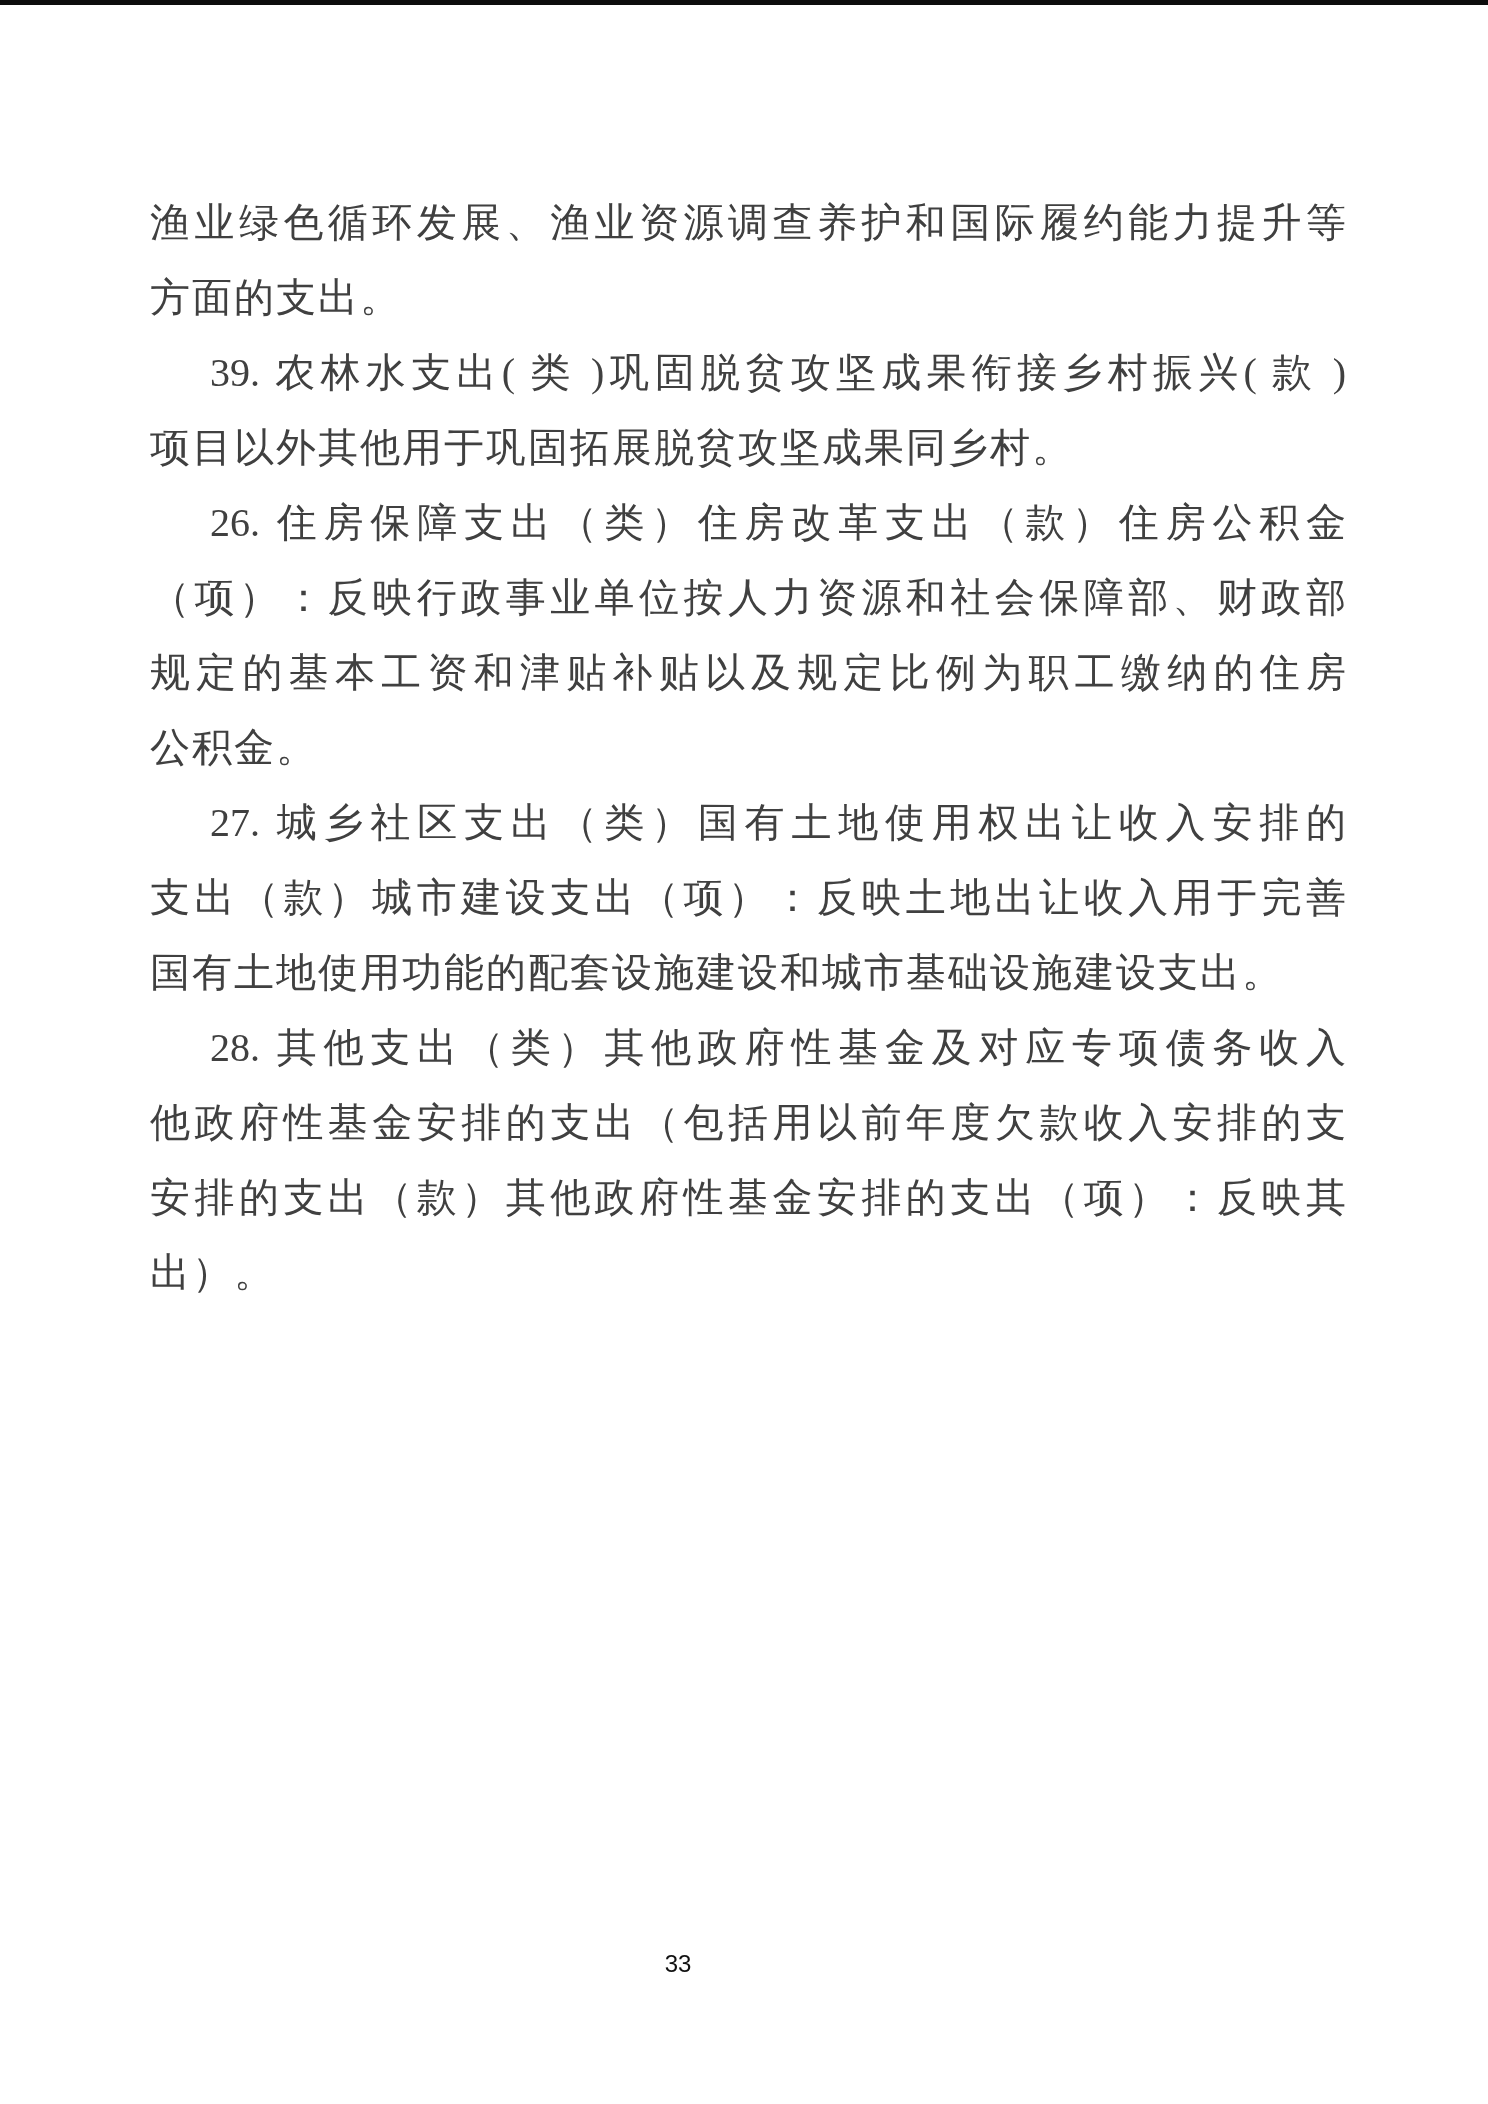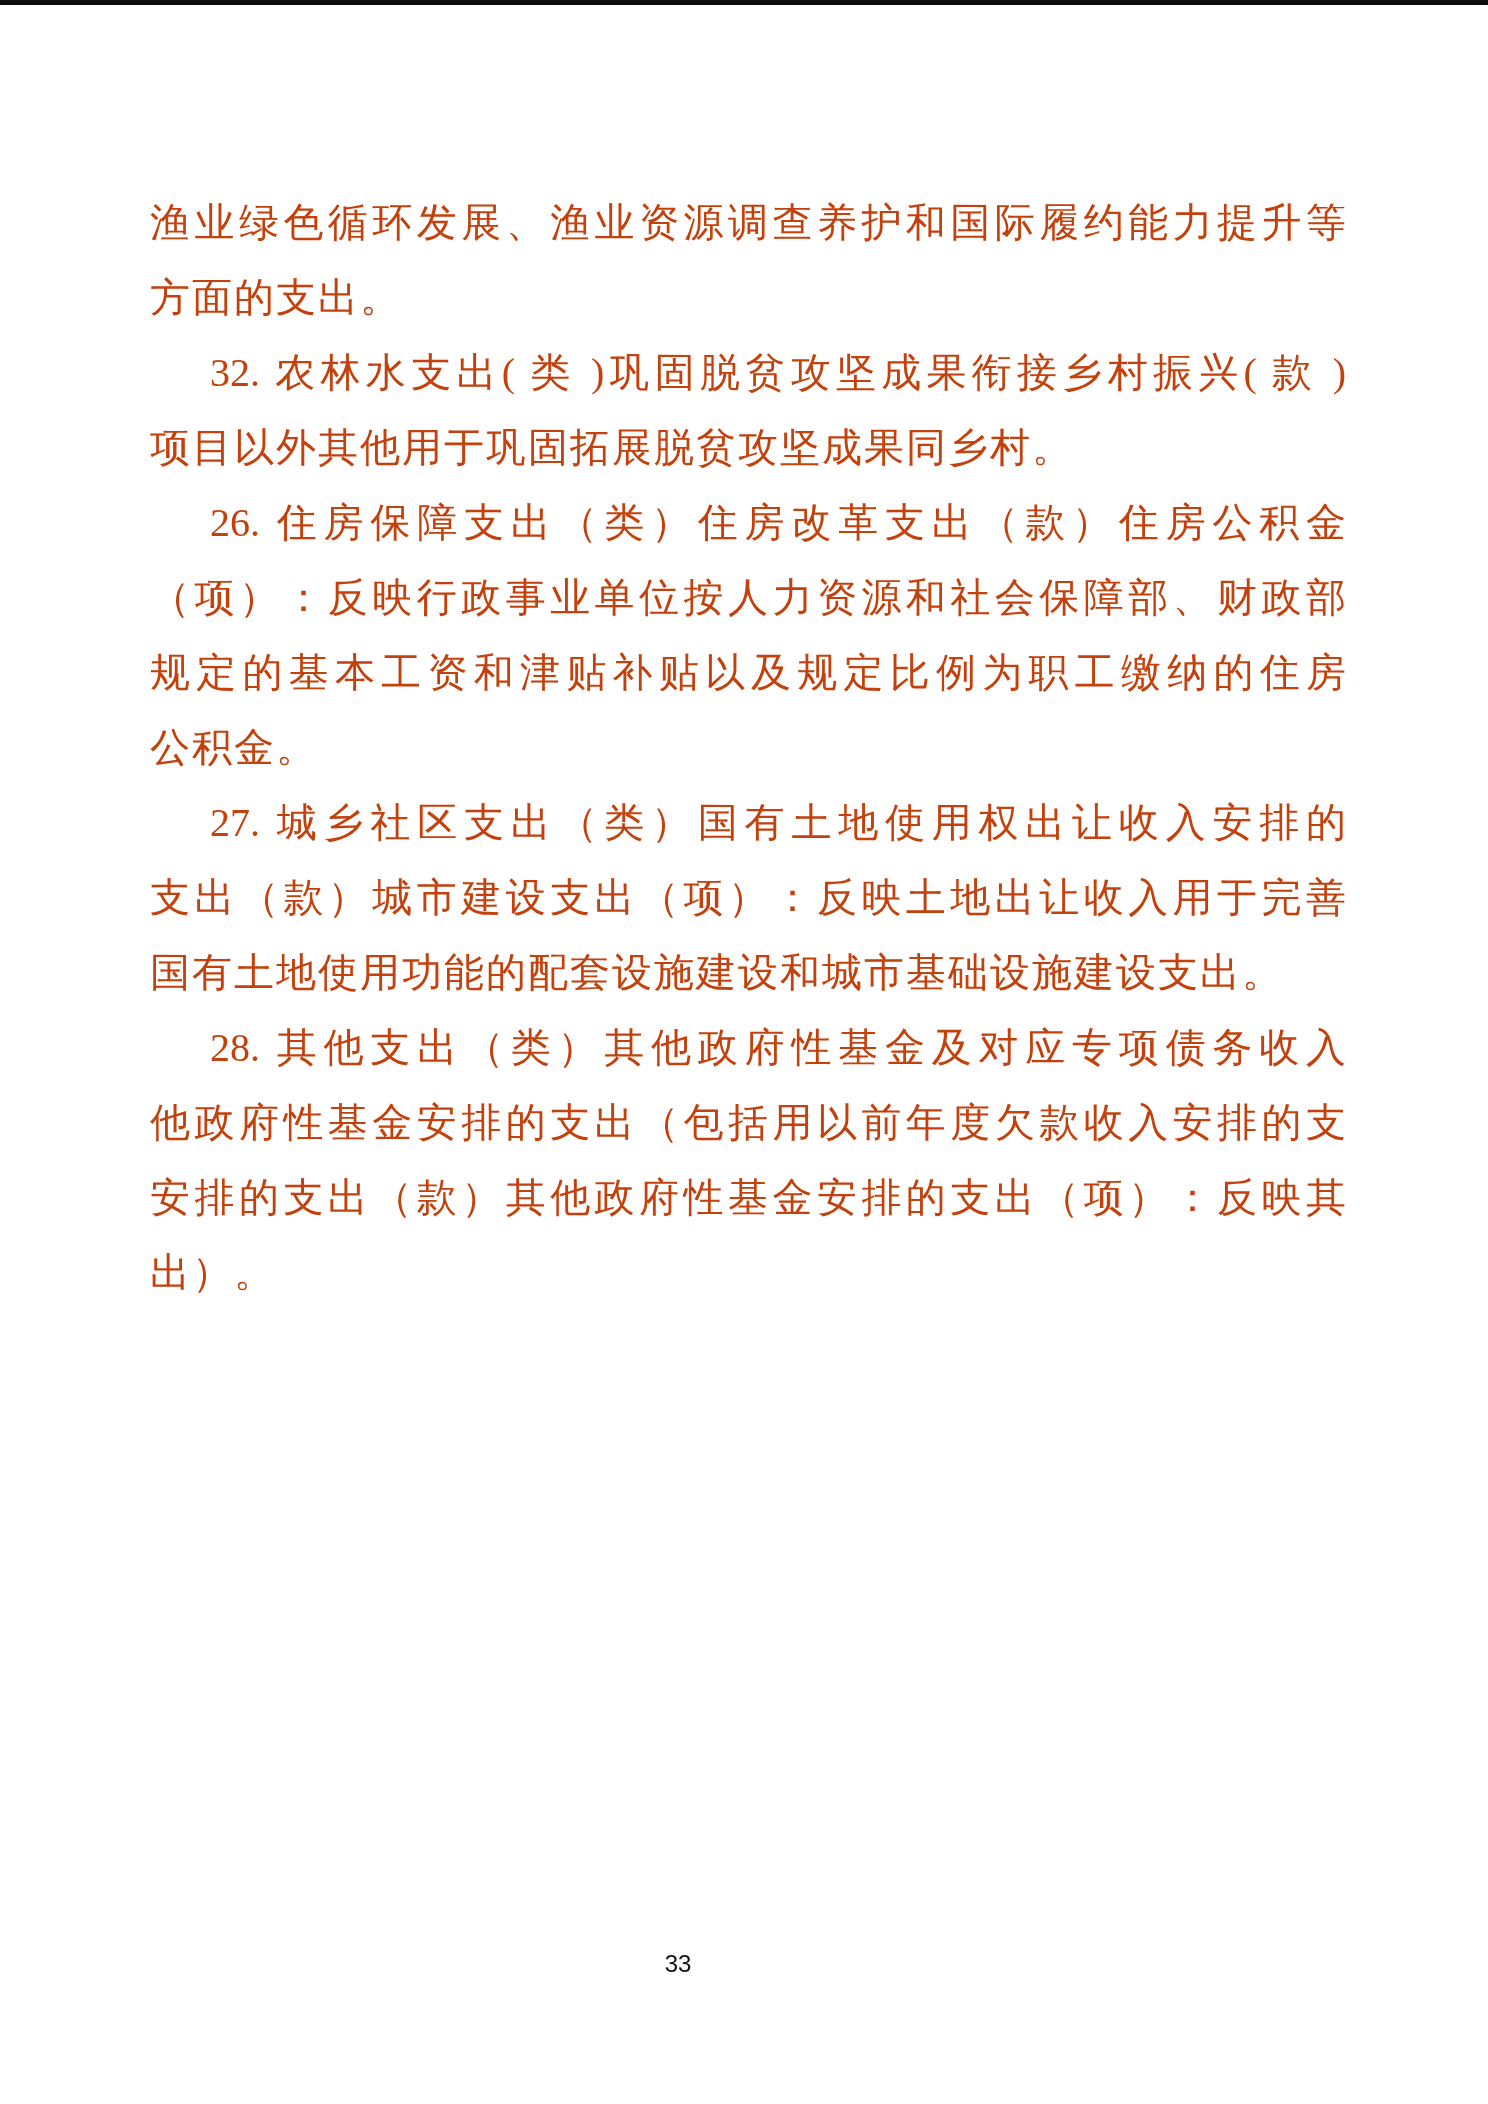--- a/index.html
+++ b/index.html
@@ -28,21 +28,21 @@
     top: 185px;
     left: 150px;
     width: 1196px;
   }
   .line {
     height: 75px;
     line-height: 75px;
     font-size: 40px;
     white-space: nowrap;
     letter-spacing: 2px;
-    color: #c2410c;
+    color: #404040;
   }
   .line.fill {
     white-space: normal;
     letter-spacing: 0;
     text-align: justify;
     text-align-last: justify;
     text-justify: inter-character;
   }
   .line.indent {
     padding-left: 60px;
@@ -61,21 +61,21 @@
 </style>
 </head>
 <body style="background: rgb(255, 255, 255);">
 
 <div class="top-bar" style="background: rgb(13, 13, 13);"></div>
 
 <div class="doc-body" style="color: rgb(0, 0, 0);">
 
 <div class="line fill">渔业绿色循环发展、渔业资源调查养护和国际履约能力提升等</div>
     <div class="line">方面的支出。</div>
-    <div class="line fill indent">32. 农林水支出( 类 )巩固脱贫攻坚成果衔接乡村振兴( 款 )</div>
+    <div class="line fill indent">39. 农林水支出( 类 )巩固脱贫攻坚成果衔接乡村振兴( 款 )</div>
     <div class="line">项目以外其他用于巩固拓展脱贫攻坚成果同乡村。</div>
     <div class="line fill indent">26. 住房保障支出（类）住房改革支出（款）住房公积金</div>
     <div class="line fill">（项）：反映行政事业单位按人力资源和社会保障部、财政部</div>
     <div class="line fill">规定的基本工资和津贴补贴以及规定比例为职工缴纳的住房</div>
     <div class="line">公积金。</div>
     <div class="line fill indent">27. 城乡社区支出（类）国有土地使用权出让收入安排的</div>
     <div class="line fill">支出（款）城市建设支出（项）：反映土地出让收入用于完善</div>
     <div class="line">国有土地使用功能的配套设施建设和城市基础设施建设支出。</div>
     <div class="line fill indent">28. 其他支出（类）其他政府性基金及对应专项债务收入</div>
     <div class="line fill">他政府性基金安排的支出（包括用以前年度欠款收入安排的支</div>

